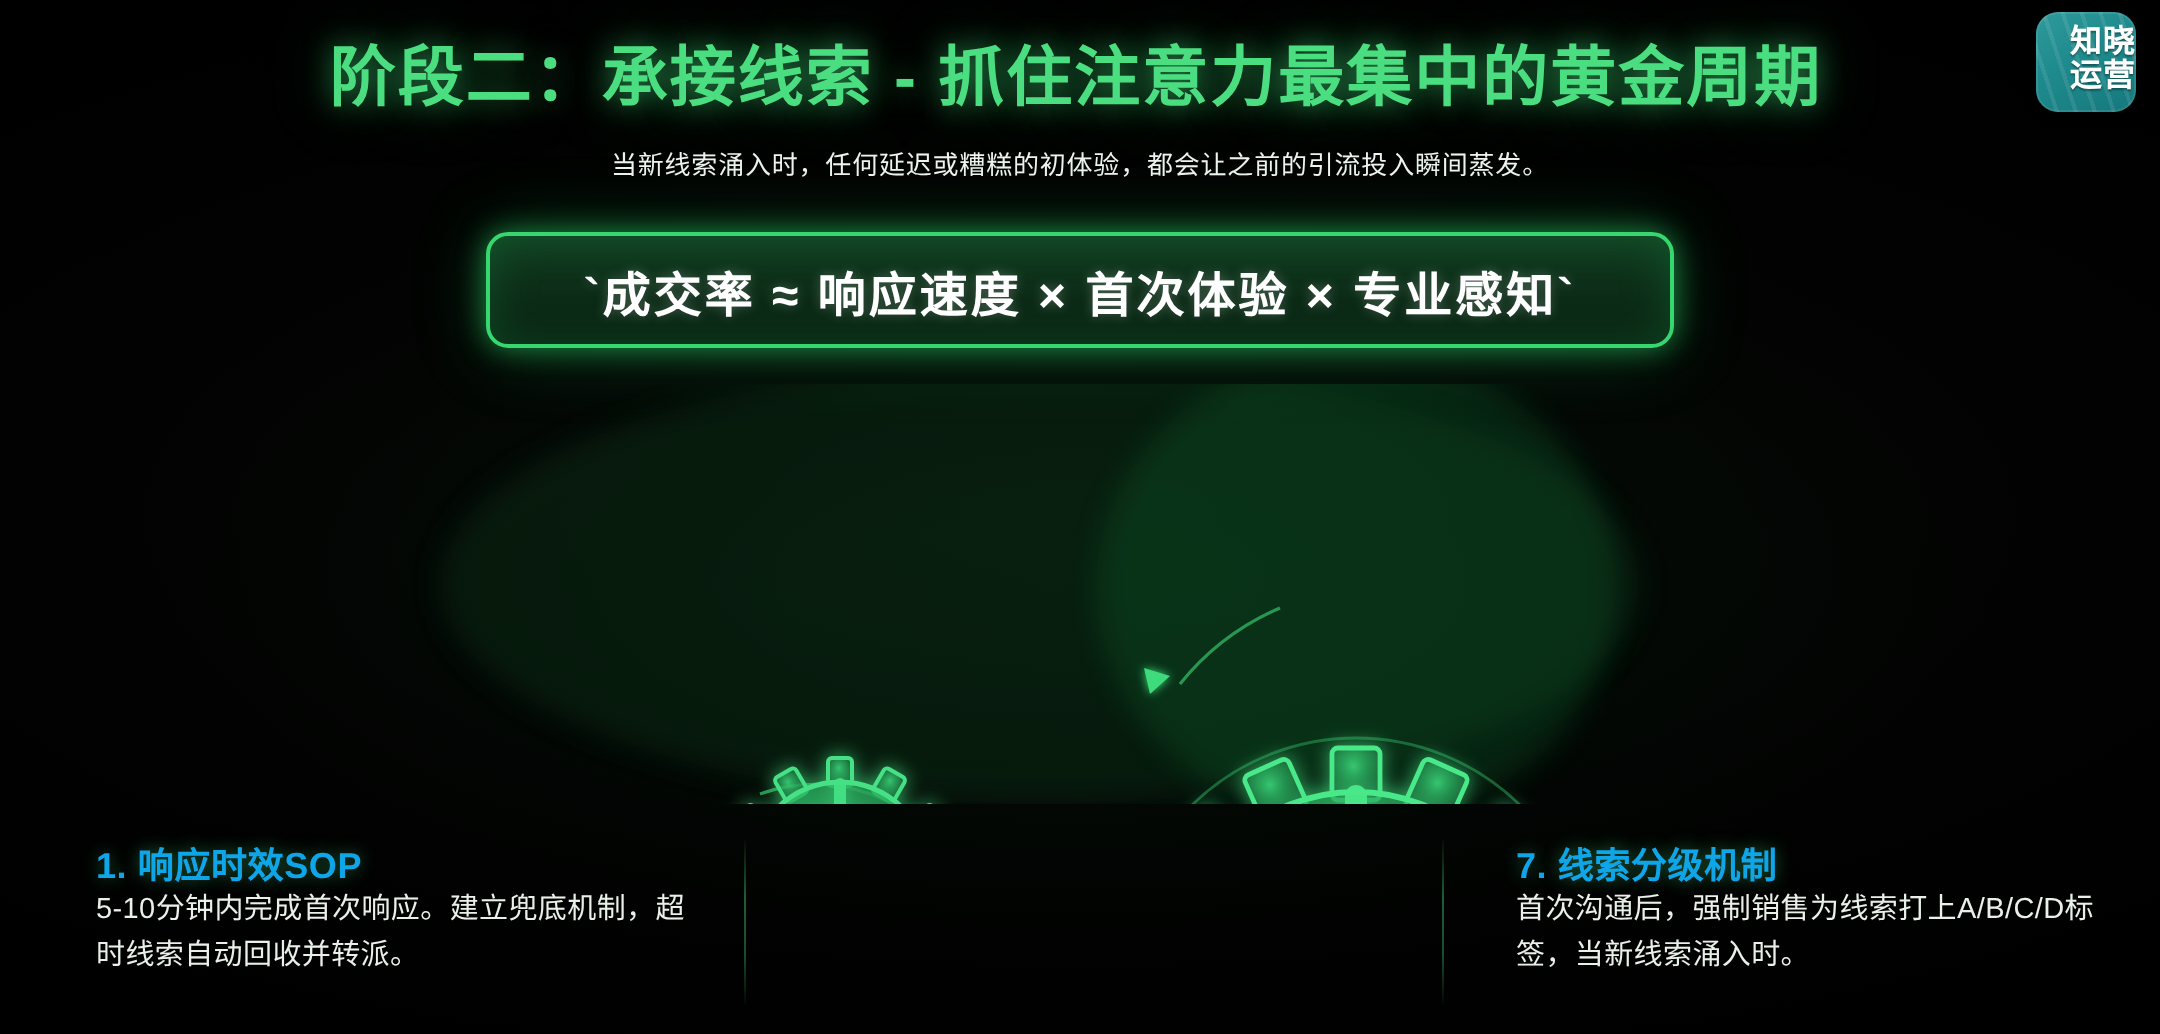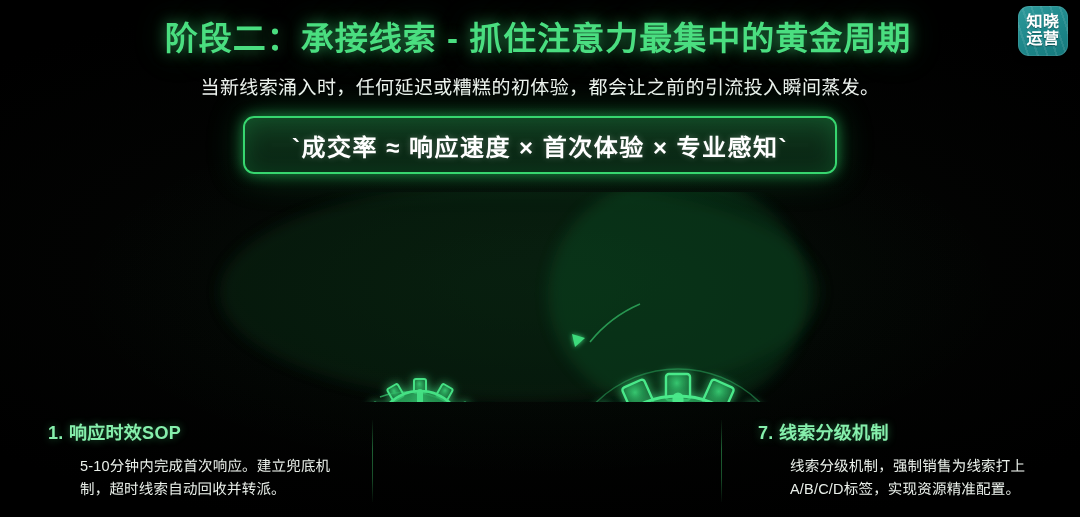--- a/index.html
+++ b/index.html
@@ -26,21 +26,21 @@
     pointer-events:none;
   }
 
   
   .logo-badge {
     position:absolute; top:6px; right:12px;
     width:50px; height:50px; border-radius:11px;
     background:linear-gradient(150deg,#2f9a9b 0%,#1f8a8d 45%,#15787c 100%);
     box-shadow:0 0 0 1px rgba(255,255,255,0.09) inset, 0 2px 6px rgba(0,0,0,0.6);
     display:flex; flex-direction:column;
-    align-items:center; justify-content:center;
+    align-items:flex-end; justify-content:center;
     line-height:1.04;
     overflow:hidden;
   }
   .logo-badge::before{
     content:""; position:absolute; inset:0;
     background:repeating-linear-gradient(72deg, rgba(255,255,255,0.09) 0 2px, rgba(255,255,255,0) 2px 9px);
   }
   .logo-line {
     position:relative;
     font-size:16px; font-weight:bold; color:#ffffff;
@@ -54,21 +54,21 @@
     text-align:center;
     font-size:33px; font-weight:bold;
     color:#4ade80;
     letter-spacing:1px;
     text-shadow:0 0 14px rgba(74,222,128,0.55), 0 0 32px rgba(34,197,94,0.35);
     white-space:nowrap;
   }
   .subtitle {
     position:absolute; top:72px; left:0; width:1080px;
     text-align:center;
-    font-size:19px; font-weight:normal;
+    font-size:13px; font-weight:normal;
     color:#eef3ef;
     letter-spacing:0.4px;
     white-space:nowrap;
   }
 
   
   .formula-box {
     position:absolute; top:116px; left:243px;
     width:594px; height:58px;
     border:2px solid #37d66f;
@@ -91,29 +91,28 @@
   
   .columns {
     position:absolute; top:418px; left:0; width:1080px; height:99px;
   }
   .col { position:absolute; top:0; }
   .col-1 { left:48px;  width:300px; }
   .col-2 { left:418px; width:300px; }
   .col-3 { left:758px; width:300px; }
 
   .col-heading {
-    font-size:18px; font-weight:bold; color:#86efac;
+    font-size:18px; font-weight:bold; color:#0ea5e9;
     letter-spacing:0.3px;
     text-shadow:0 0 9px rgba(74,222,128,0.45);
-    margin-bottom:11px;
     white-space:nowrap;
   }
   .col-body {
     font-size:14.5px; font-weight:normal; color:#e9efe9;
-    line-height:1.62; letter-spacing:0.2px;margin-left:32px;
+    line-height:1.62; letter-spacing:0.2px;
   }
 
   .divider {
     position:absolute; top:2px; width:1px; height:82px;
     background:linear-gradient(180deg, rgba(34,120,60,0.05), rgba(52,170,90,0.55) 35%, rgba(52,170,90,0.45) 70%, rgba(34,120,60,0.05));
   }
   .divider-1 { left:372px; }
   .divider-2 { left:721px; }
 </style>
 </head>
@@ -463,15 +462,15 @@
   <div class="col col-1">
     <div class="col-heading">1. 响应时效SOP</div>
     <div class="col-body">5-10分钟内完成首次响应。建立兜底机制，超时线索自动回收并转派。</div>
   </div>
 
   <div class="col col-2">
   </div>
 
   <div class="col col-3">
     <div class="col-heading">7. 线索分级机制</div>
-    <div class="col-body">线索分级机制，强制销售为线索打上A/B/C/D标签，实现资源精准配置。</div>
+    <div class="col-body">首次沟通后，强制销售为线索打上A/B/C/D标签，当新线索涌入时。</div>
   </div>
 </div>
 
 </body></html>

